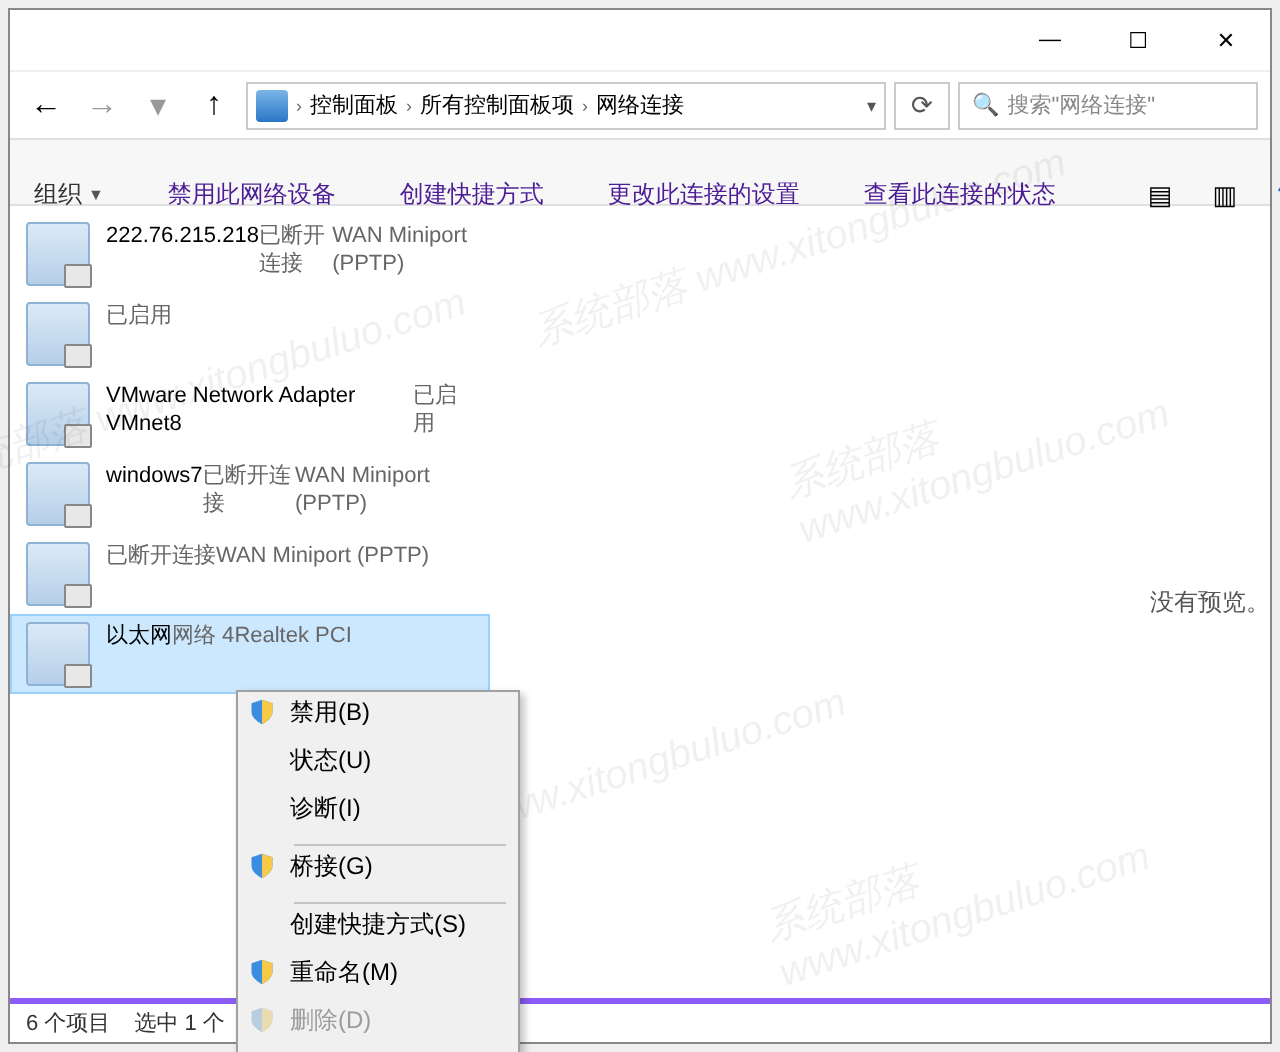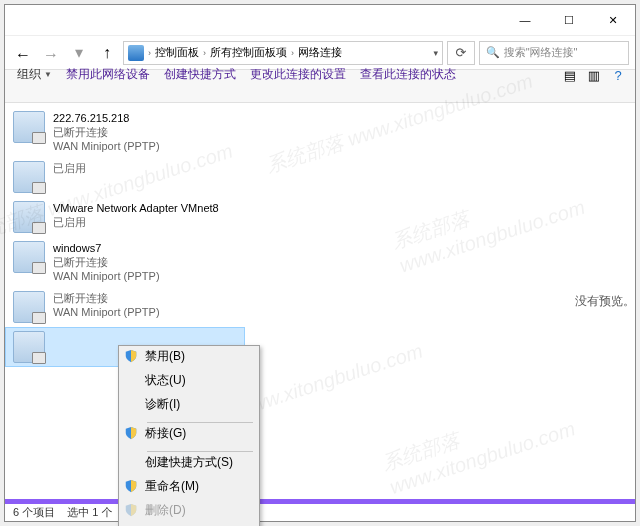--- a/index.html
+++ b/index.html
@@ -12,36 +12,36 @@
 .navbtn.active{color:#000}
 .breadcrumb{flex:1;display:flex;align-items:center;border:1px solid #ccc;height:24px;padding:0 4px;font-size:11px;gap:4px}
 .breadcrumb .bc-icon{width:16px;height:16px;background:linear-gradient(#7bb6e8,#2a76c6);border-radius:2px}
 .breadcrumb .sep{color:#666;font-size:9px}
 .breadcrumb .crumb{white-space:nowrap}
 .breadcrumb .spacer{flex:1}
 .breadcrumb .dd{color:#555;font-size:9px}
 .refresh,.searchbox{border:1px solid #ccc;height:24px;display:flex;align-items:center}
 .refresh{width:28px;justify-content:center;font-size:13px;color:#555}
 .searchbox{width:150px;padding:0 6px;color:#888;font-size:11px;gap:4px}
-.toolbar{height:30px;background:#f7f7f7;border-top:1px solid #e0e0e0;border-bottom:1px solid #e0e0e0;display:flex;align-items:flex-end;font-size:12px;padding:16px 6px;gap:2px}
+.toolbar{height:30px;background:#f7f7f7;border-top:1px solid #e0e0e0;border-bottom:1px solid #e0e0e0;display:flex;align-items:flex-start;font-size:12px;padding:16px 6px;gap:20px}
 .toolbar .tb-item{color:#4c1d95;padding:3px 6px;display:flex;align-items:center;white-space:nowrap;gap:3px}
 .toolbar .tb-item.org{color:#333}
 .toolbar .tb-item .arrow{font-size:8px;color:#555}
 .toolbar .spacer{flex:1}
 .toolbar .tb-icon{width:22px;height:22px;display:flex;align-items:center;justify-content:center;font-size:13px}
 .content{flex:1;display:flex;overflow:hidden;position:relative}
 .list{width:240px;padding:4px 0}
 .item{display:flex;align-items:flex-start;padding:4px 8px;gap:8px;cursor:default}
 .item.selected{background:#cce8ff;border:1px solid #99d1ff;padding:3px 7px}
 .net-icon{width:32px;height:32px;flex-shrink:0;background:linear-gradient(#dbe9f7,#b5cfe8);border:1px solid #8fb3d6;border-radius:2px;position:relative}
 .net-icon::after{content:"";position:absolute;right:-2px;bottom:-2px;width:12px;height:10px;background:#e8e8e8;border:1px solid #888;border-radius:1px}
-.item-text{display:flex;flex-direction:column;font-size:11px;line-height:14px}
+.item-text{display:flex;flex-direction:row;font-size:11px;line-height:14px}
 .item-text .line2,.item-text .line3{color:#666}
 .preview{flex:1;display:flex;align-items:center;justify-content:flex-end;color:#555;font-size:12px}
-.statusbar{height:22px;border-top:5px solid #8b5cf6;display:flex;align-items:center;font-size:11px;padding:0 8px;gap:12px;color:#333}
+.statusbar{height:22px;border-top:3px solid #8b5cf6;display:flex;align-items:center;font-size:11px;padding:0 8px;gap:12px;color:#333}
 .ctx-menu{position:absolute;left:118px;top:345px;width:142px;background:#f0f0f0;border:1px solid #a0a0a0;box-shadow:2px 2px 4px rgba(0,0,0,.25);padding:2px;font-size:12px;z-index:10}
 .ctx-item{display:flex;align-items:flex-start;height:24px;padding:0 6px 0 2px;gap:6px}
 .ctx-item.disabled{color:#9c9c9c}
 .ctx-item .shield{width:16px;height:16px;display:flex;align-items:center;justify-content:center}
 .ctx-item .shield svg{width:14px;height:14px}
 .ctx-item .no-icon{width:16px}
 .ctx-sep{height:1px;background:#c4c4c4;margin:2px 4px 2px 26px}
 .bold{font-weight:normal}
 .watermark{position:absolute;color:rgba(0,0,0,.06);font-size:20px;font-style:italic;pointer-events:none;transform:rotate(-18deg)}
 </style>
@@ -127,20 +127,25 @@
       </div>
       <div class="item">
         <div class="net-icon"></div>
         <div class="item-text">
           <span class="line2">已断开连接</span>
           <span class="line3">WAN Miniport (PPTP)</span>
         </div>
       </div>
       <div class="item selected">
         <div class="net-icon"></div>
+        <div class="item-text">
+          <span>以太网</span>
+          <span class="line2">网络 4</span>
+          <span class="line3">Realtek PCI</span>
+        </div>
       </div>
     </div>
     <div class="preview">
       <span>没有预览。</span>
     </div>
   </div>
 
   <div class="statusbar">
     <span>6 个项目</span>
     <span>选中 1 个</span>

